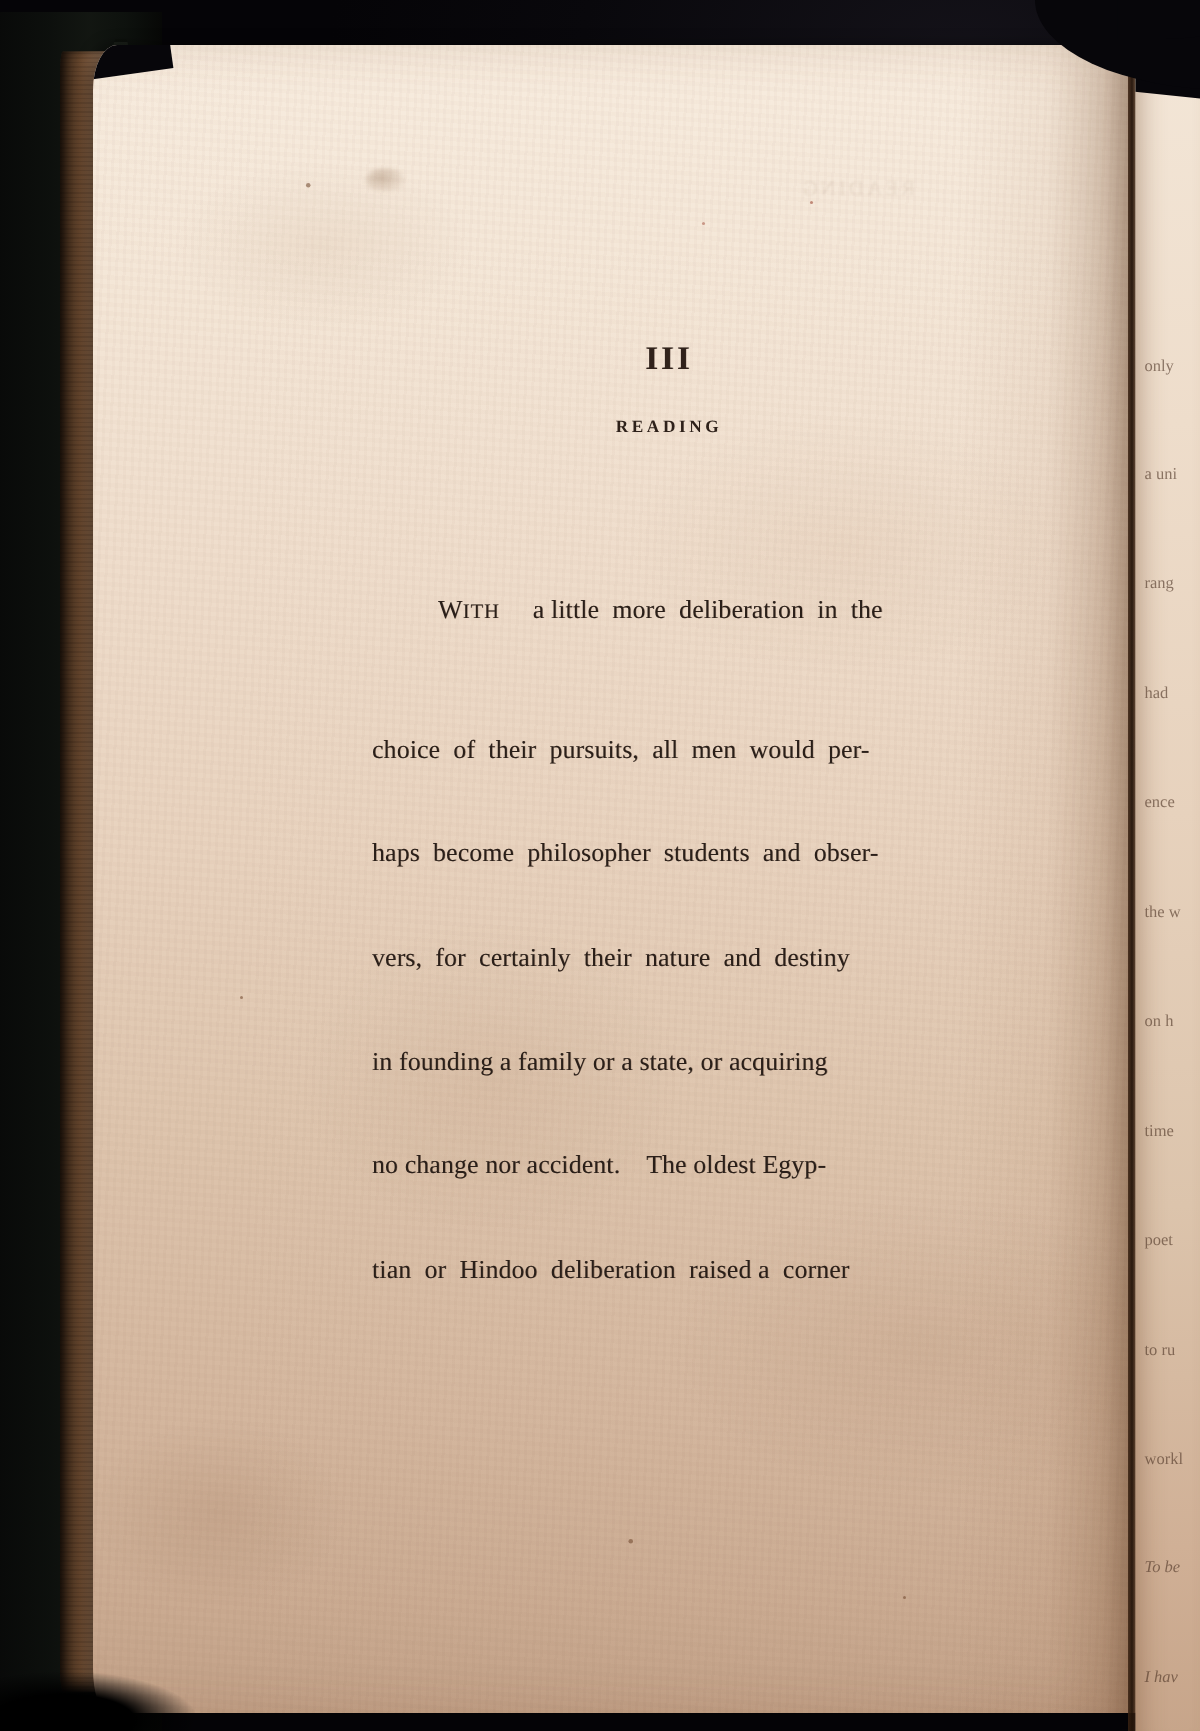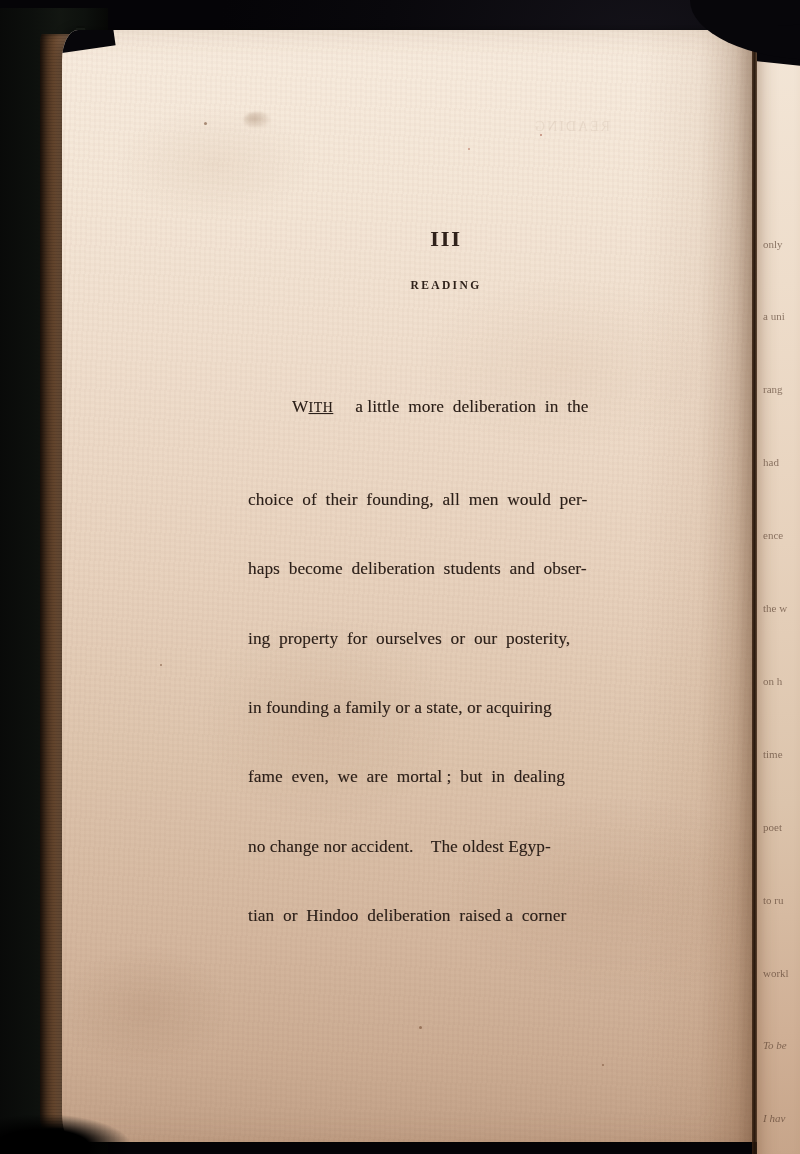--- a/index.html
+++ b/index.html
@@ -232,21 +232,20 @@
     letter-spacing: 0.1px;
     white-space: pre;
     color: #2a1f19;
     text-shadow: 0.35px 0.25px 0.2px rgba(70,46,30,0.40);
   }
   .body-lines .ln { display: block; }
   .body-lines .ln:first-child { text-indent: 0; }
   .smallcaps {
     font-size: 0.80em;
     letter-spacing: 0.6px;
-    text-decoration: underline;
   }
   .dropword { letter-spacing: 0.3px; }
 
   
   .gutter-line {
     position: absolute;
     left: 752px;
     top: 22px;
     width: 6px;
     height: 1132px;
@@ -354,25 +353,24 @@
     <div class="text-block">
 
       <div class="chap-num">III</div>
 
       <div class="chap-title">READING</div>
 
       <div class="body-lines">
         <span class="ln">
           <span class="dropword">W</span><span class="smallcaps">ITH</span><span>     a little  more  deliberation  in  the</span>
         </span>
-        <span class="ln">choice  of  their  founding,  all  men  would  per-</span>
-        <span class="ln">haps  become  deliberation  students  and  obser-</span>
-        <span class="ln">ing  property  for  ourselves  or  our  posterity,</span>
+        <span class="ln">choice  of  their  pursuits,  all  men  would  per-</span>
+        <span class="ln">haps  become  philosopher  students  and  obser-</span>
+        <span class="ln">vers,  for  certainly  their  nature  and  destiny</span>
         <span class="ln">in founding a family or a state, or acquiring</span>
-        <span class="ln">fame  even,  we  are  mortal ;  but  in  dealing</span>
         <span class="ln">no change nor accident.    The oldest Egyp-</span>
         <span class="ln">tian  or  Hindoo  deliberation  raised a  corner</span>
         
         
         
         
         
         
         
         

